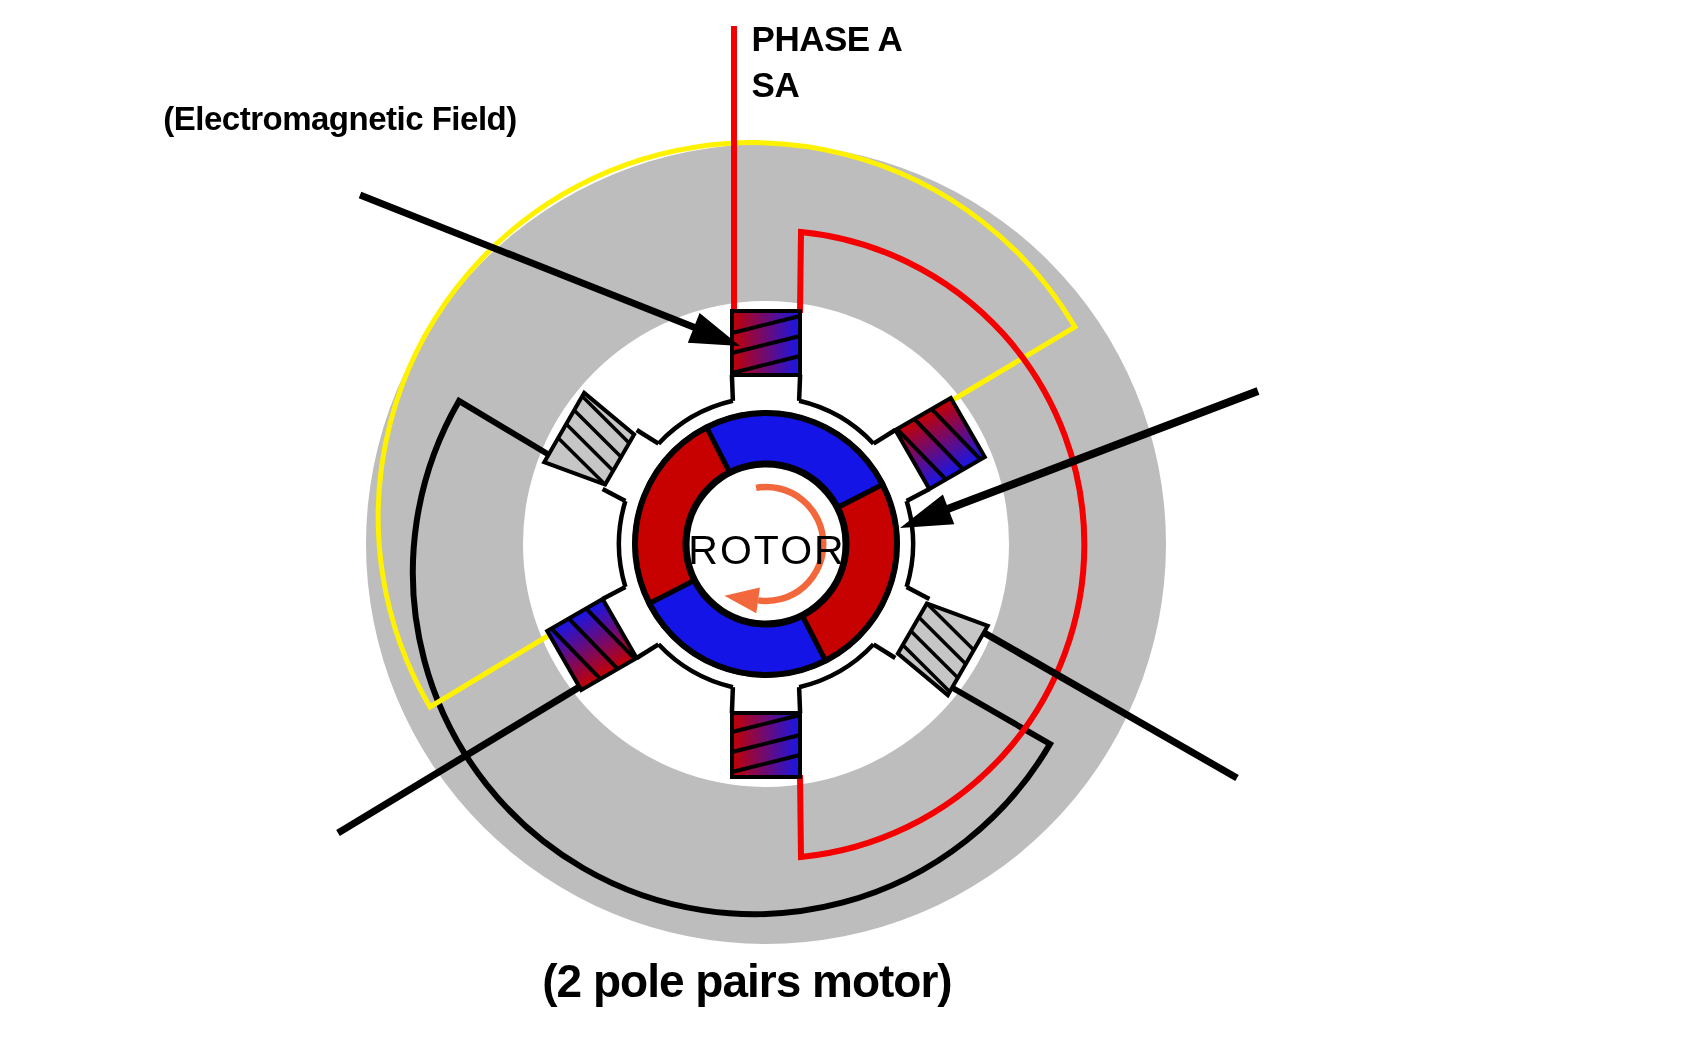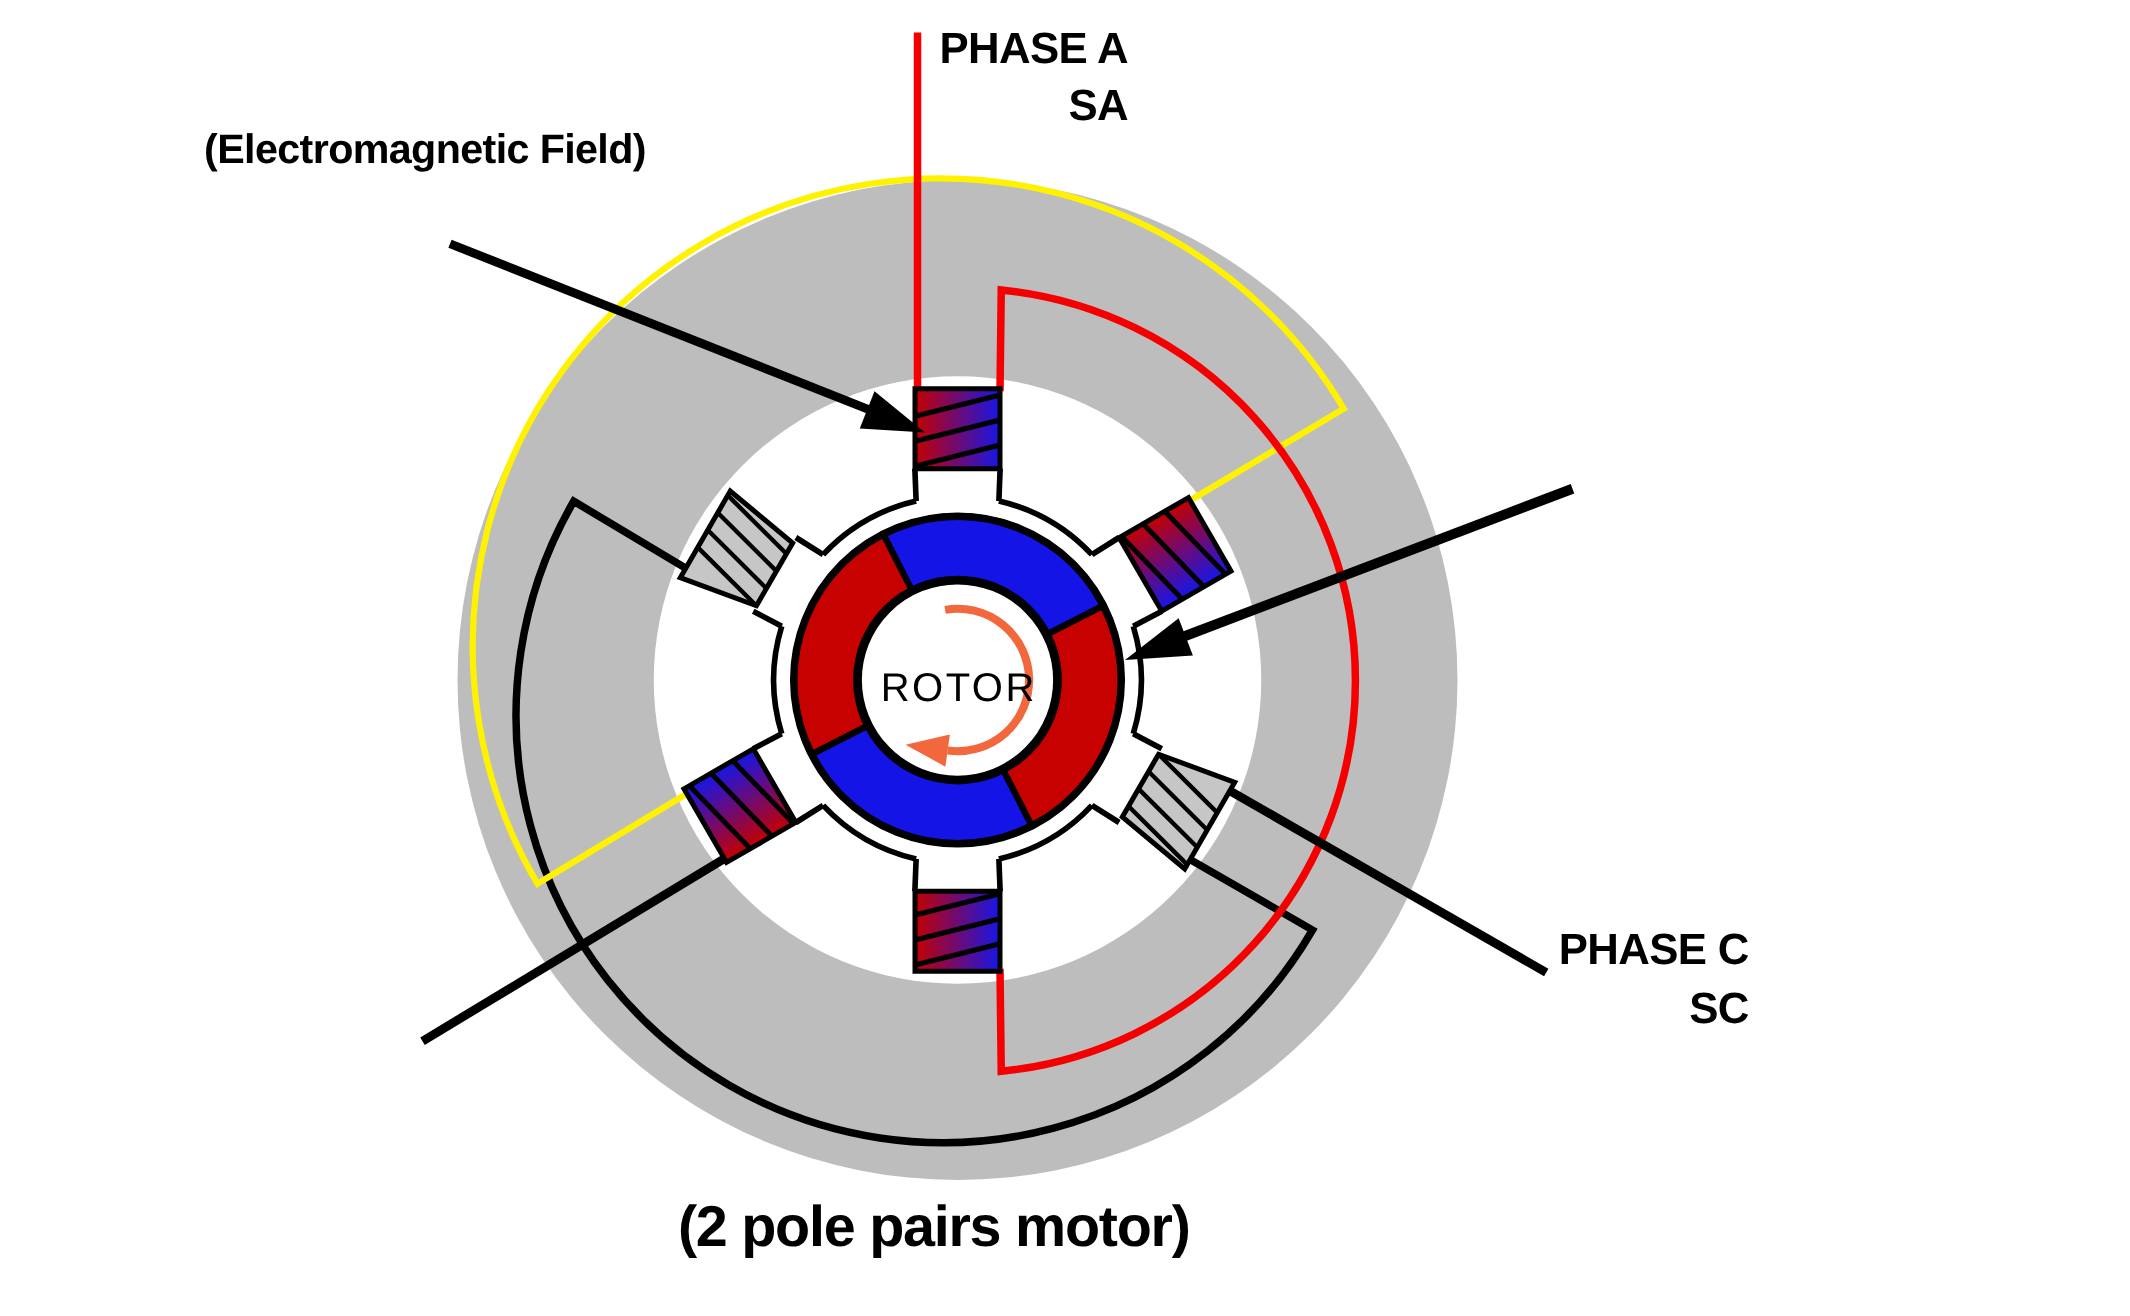--- a/index.html
+++ b/index.html
@@ -2,29 +2,29 @@
 <html><head>
 <meta charset="utf-8">
 <style>
   html,body{margin:0;padding:0;background:#fff;}
   #stage{
     position:relative;width:1704px;height:1053px;background:#ffffff;overflow:hidden;
     font-family:"Liberation Sans", sans-serif;
   }
   #motor-svg{position:absolute;left:0;top:0;}
   .lbl{position:absolute;color:#000;font-weight:700;letter-spacing:-0.5px;white-space:nowrap;}
-  .centered{transform:translateX(-50%);text-align:right;}
+  .centered{transform:translateX(-50%);text-align:left;}
   .lbl-phase-a{left:827px;top:16px;font-size:35px;line-height:46px;}
   .lbl-windings{left:340px;top:96px;font-size:33px;line-height:45px;}
   .lbl-pm{left:1268px;top:351px;font-size:35px;}
   .lbl-phase-c{left:1323px;top:736px;font-size:35px;line-height:47px;}
   .lbl-phase-b{left:233px;top:800px;font-size:35px;line-height:47px;}
   .lbl-caption{left:747px;top:954px;font-size:46px;letter-spacing:-1px;}
   .lbl-rotor{left:767px;top:550px;transform:translate(-50%,-50%);font-weight:400;
-             font-size:32px;letter-spacing:2px;text-align:center;}
+             font-size:41px;letter-spacing:2px;text-align:center;}
 </style>
 </head>
 <body>
 
 <div id="stage">
 
   <svg id="motor-svg" width="1704" height="1053">
       <defs>
         <linearGradient id="coilGradA" gradientUnits="userSpaceOnUse" x1="732" y1="0" x2="800" y2="0">
           <stop offset="0" stop-color="#c40000"></stop>
@@ -118,22 +118,18 @@
   <div class="lbl lbl-phase-a centered">
     <div>PHASE A</div>
     <div>SA</div>
   </div>
 
   <div class="lbl lbl-windings centered">
     <div>(Electromagnetic Field)</div>
   </div>
 
 
-  <div class="lbl lbl-phase-c centered">
-    <div>PHASE C</div>
-    <div>SC</div>
-  </div>
 
 
   <div class="lbl lbl-rotor">ROTOR</div>
 
   <div class="lbl lbl-caption centered">(2 pole pairs motor)</div>
 </div>
 
 </body></html>

